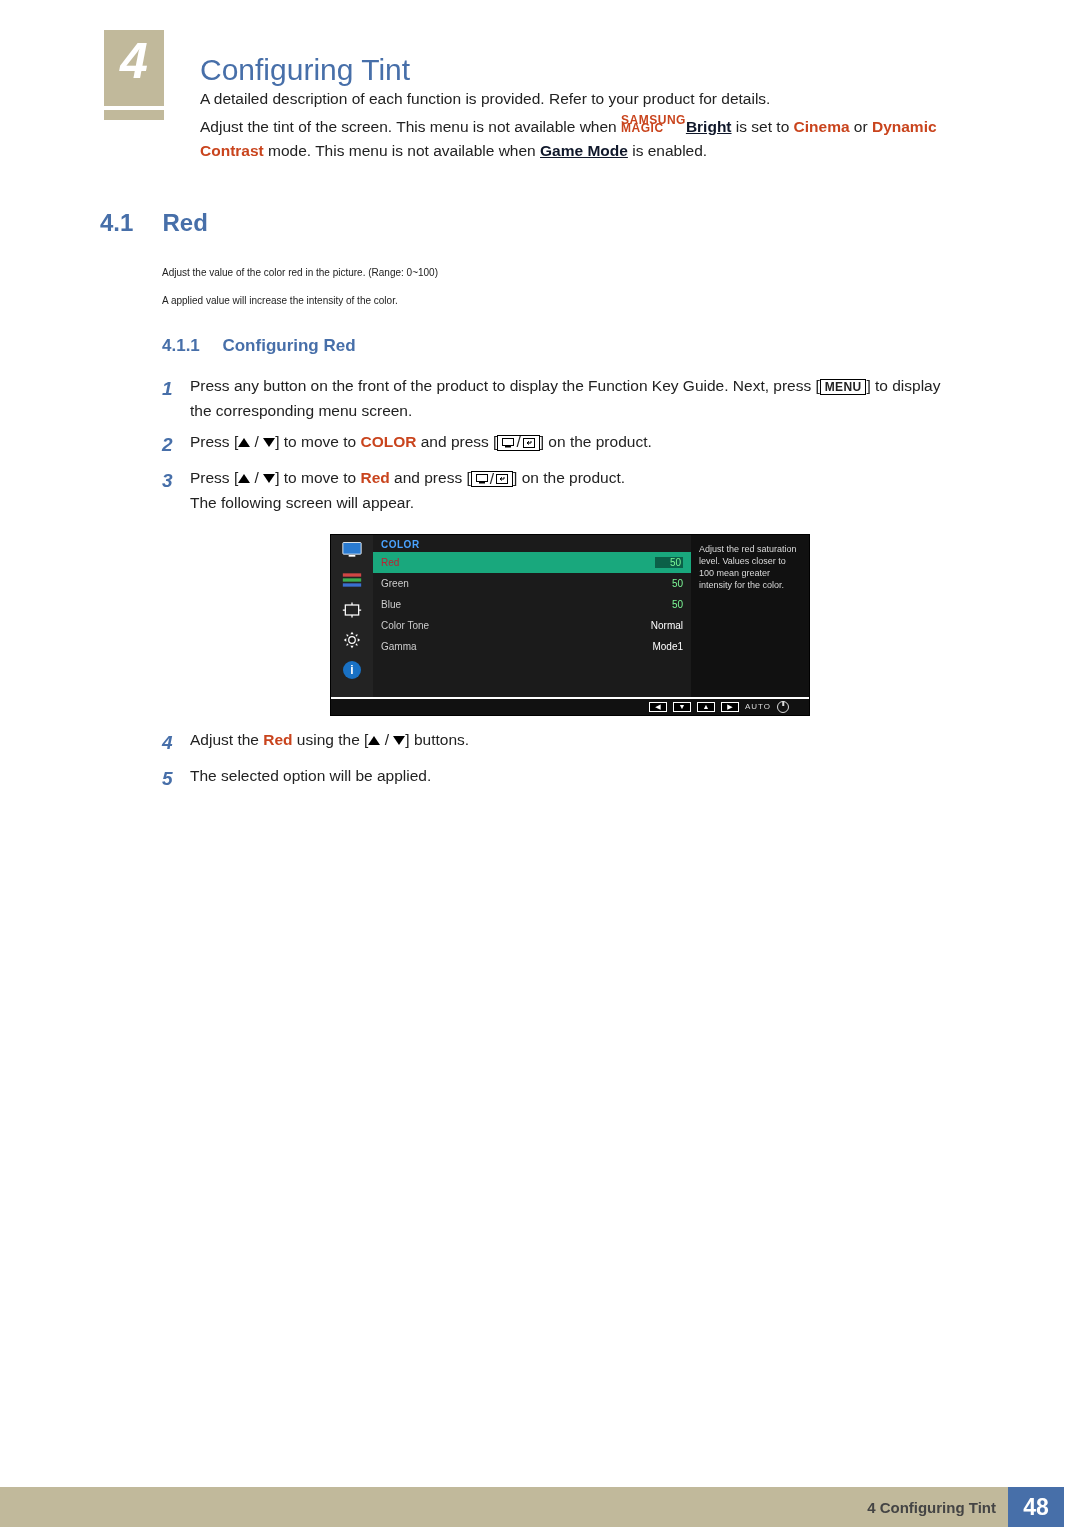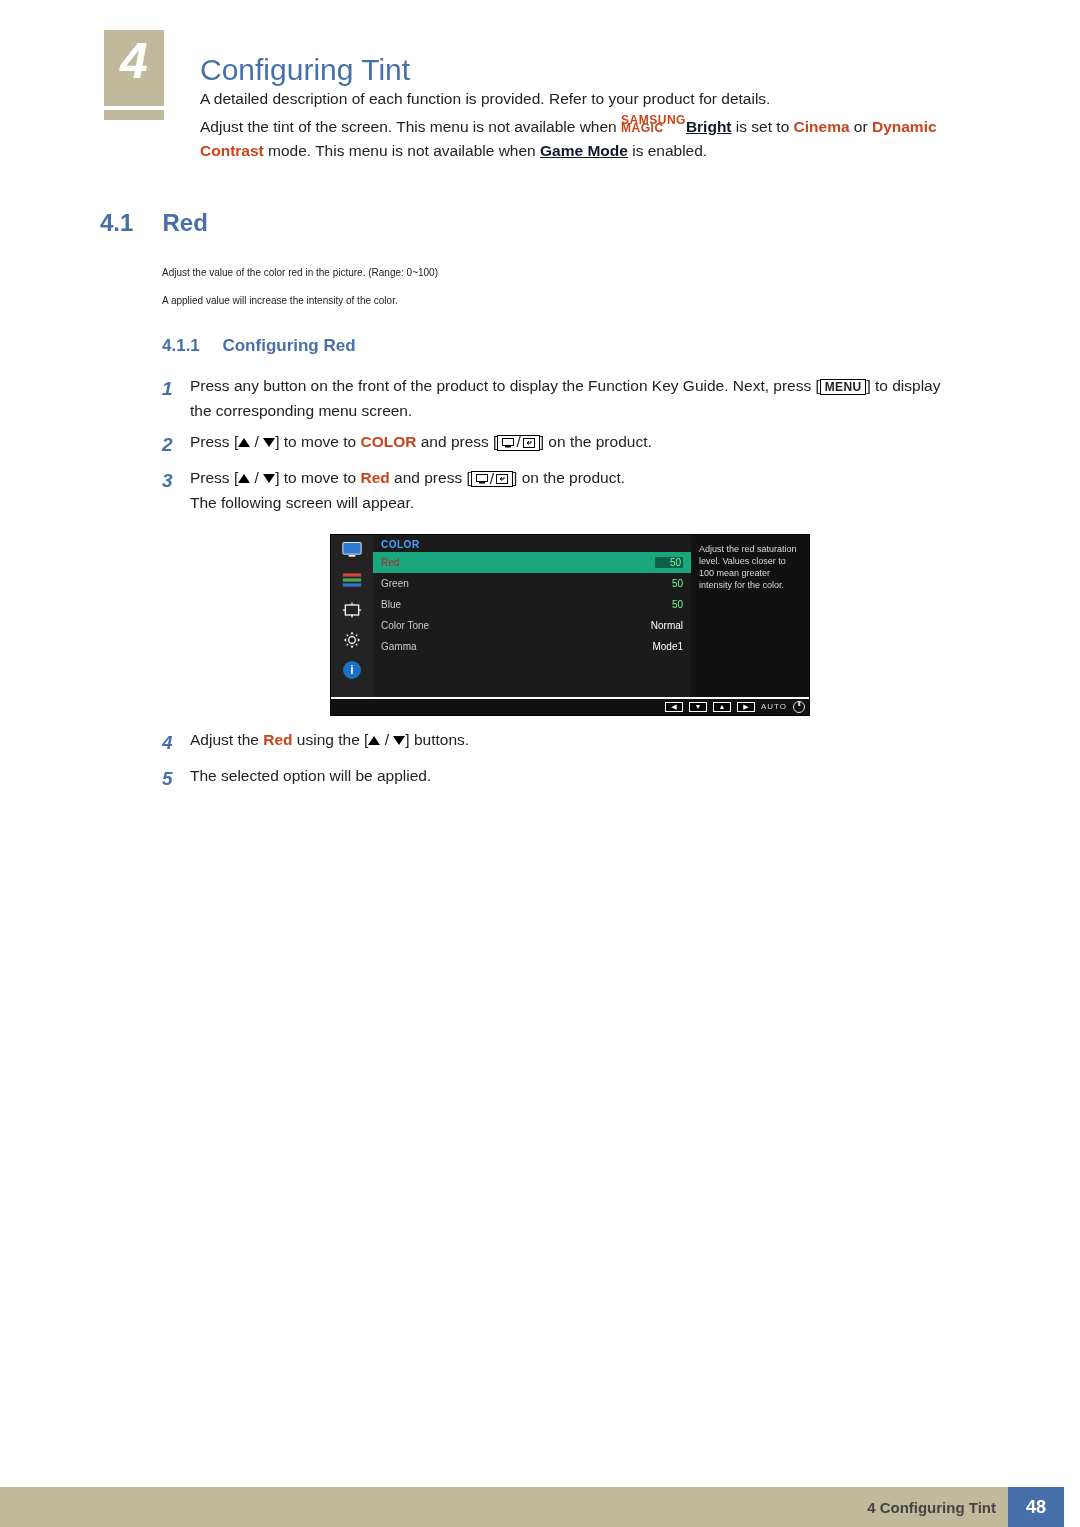--- a/index.html
+++ b/index.html
@@ -189,21 +189,21 @@
     padding: 8px 8px;
   }
   .osd-footer {
     height: 18px;
     background:#111;
     border-top:2px solid #fff;
     display:flex;
     justify-content:flex-end;
     align-items:center;
     gap:6px;
-    padding-right:4px;
+    padding-right:20px;
   }
   .osd-footer .navbtn{
     width:18px;height:10px;background:#000;border:1px solid #fff;display:flex;align-items:center;justify-content:center;
     font-size:7px;color:#fff;
   }
   .osd-footer .auto { color:#ddd;font-size:8px;letter-spacing:1px;}
   .osd-footer .pwr {
     width:12px;height:12px;border:1.5px solid #ddd;border-radius:50%;position:relative;
   }
   .osd-footer .pwr::after{content:"";position:absolute;width:1.5px;height:5px;background:#ddd;left:50%;top:-1px;transform:translateX(-50%);}
@@ -216,21 +216,21 @@
     background:#c1b99b;
     display:flex;
     justify-content:flex-end;
     align-items:center;
     padding-right:0;
   }
   .bottom-bar .txt { color:#444; font-size:15px; font-weight:bold; padding-right:12px;}
   .bottom-bar .pg {
     background:#476fa9; color:#fff; height:40px; width:56px;
     display:flex;align-items:center;justify-content:center;
-    font-size:18px;font-weight:bold;
+    font-size:23px;font-weight:bold;
   }
 </style>
 </head>
 <body>
 
 <div class="page">
   <div class="chapter-tab">4</div>
   <h1 class="chapter-title">Configuring Tint</h1>
 
   <div class="intro">

